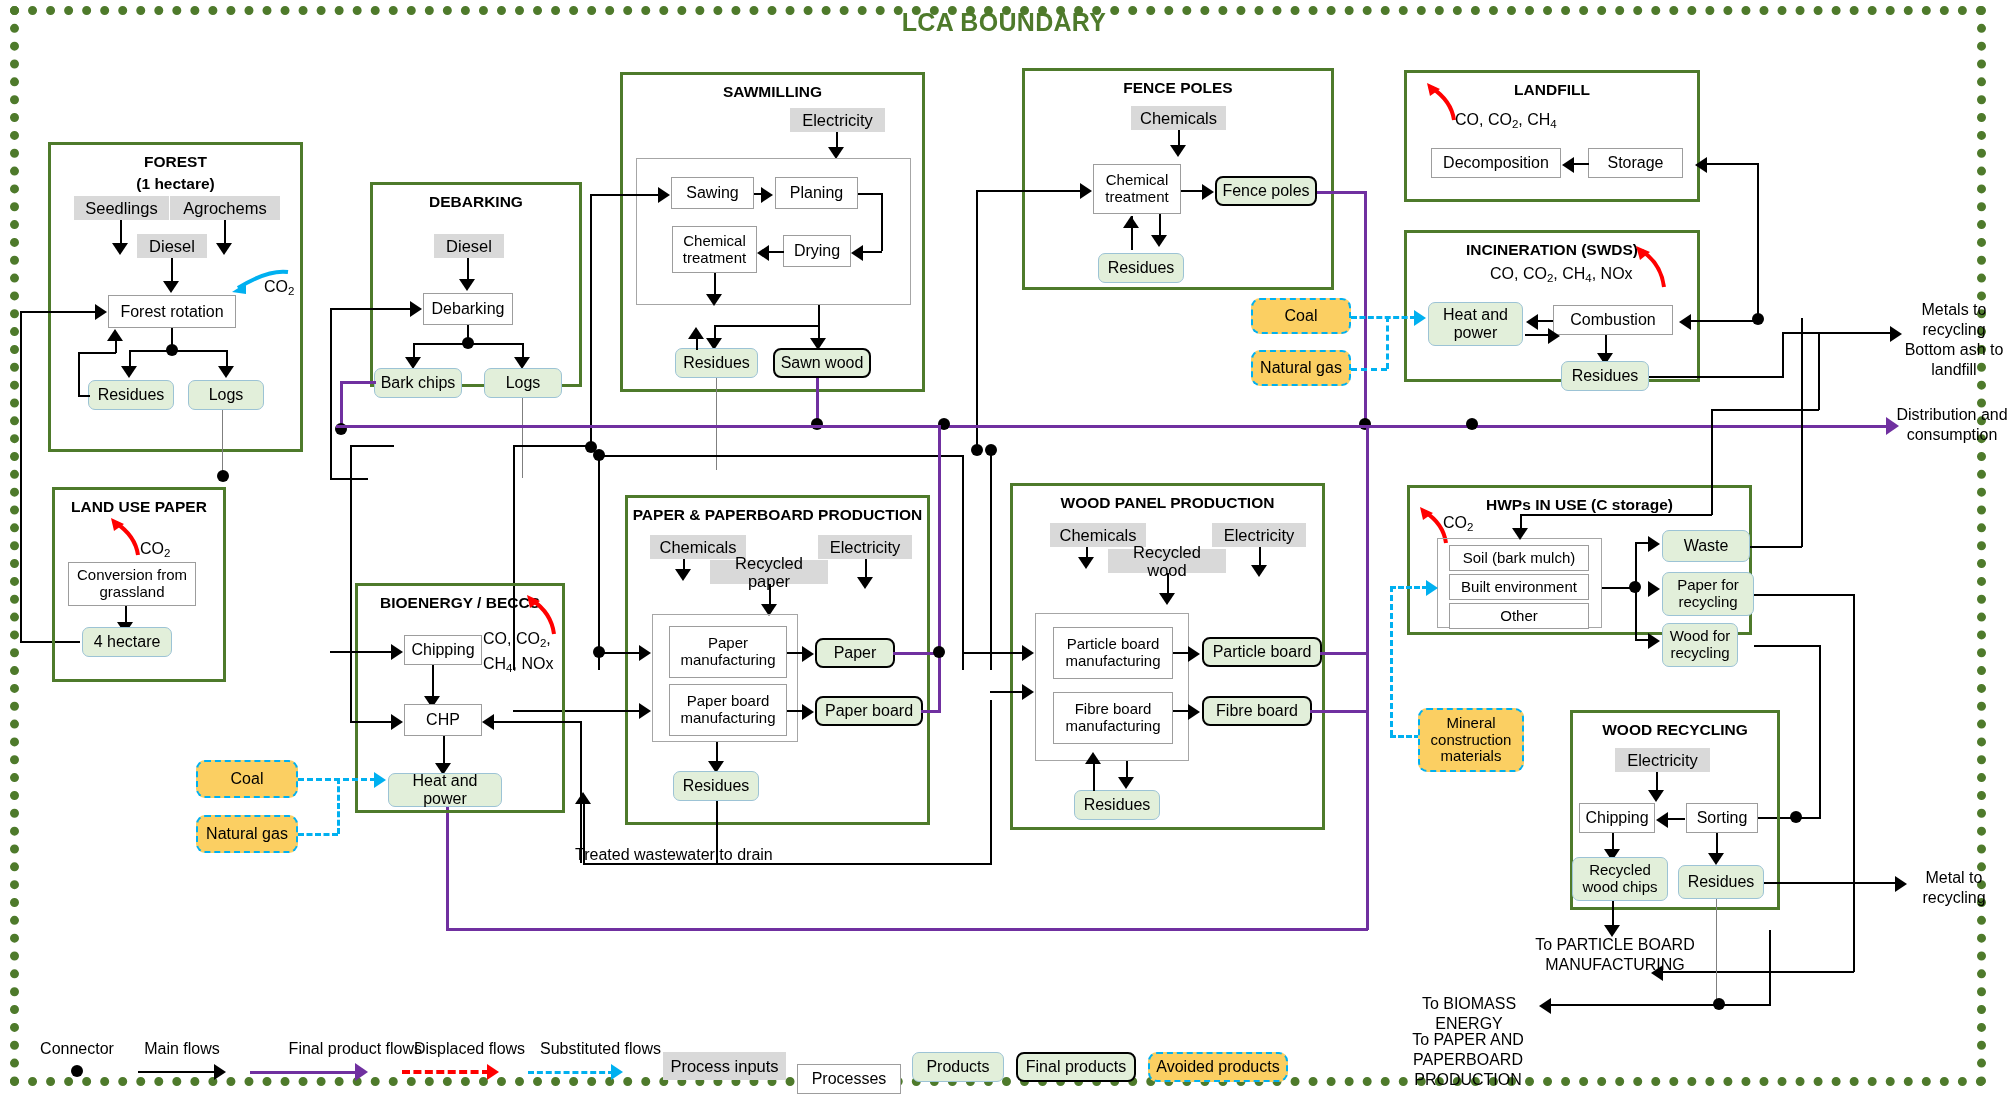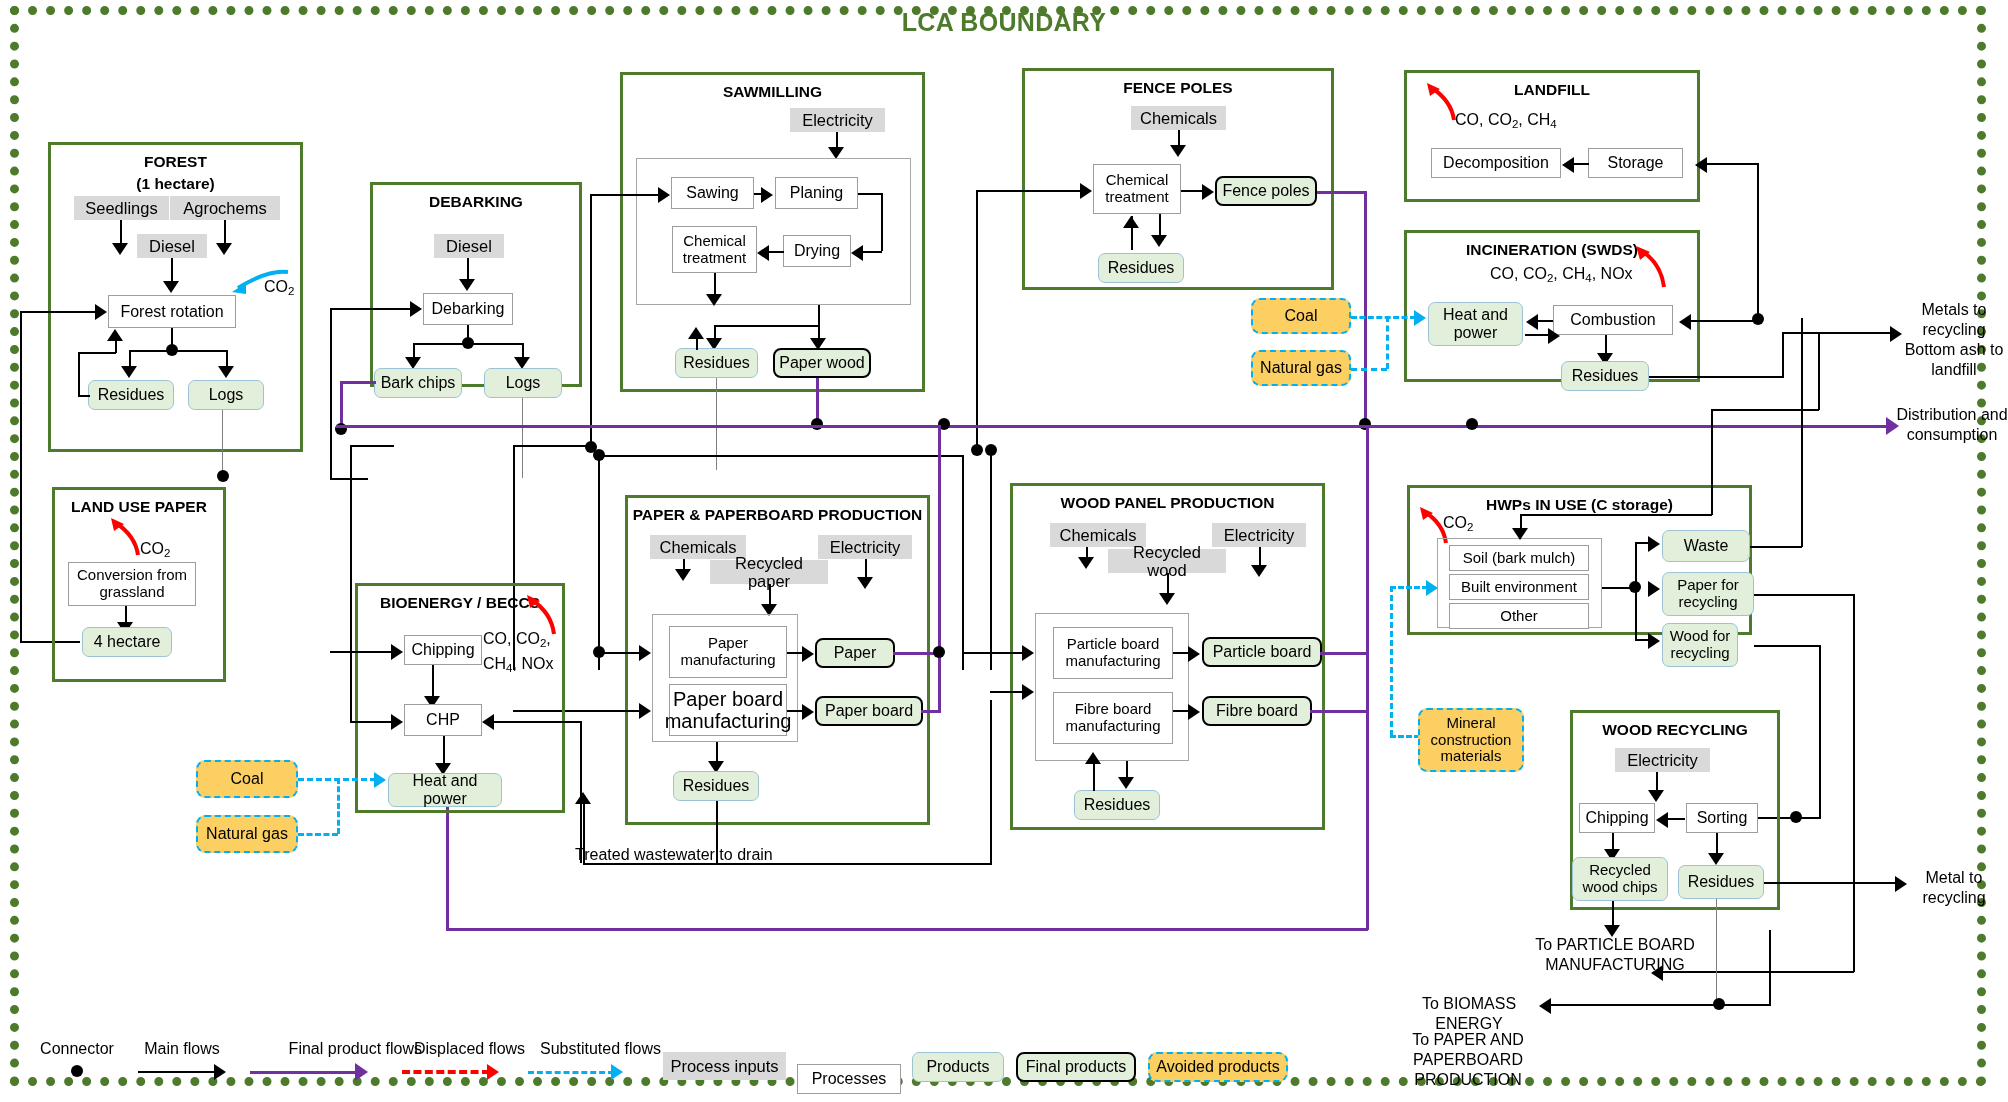--- a/index.html
+++ b/index.html
@@ -184,21 +184,21 @@
   <div class="vline" style="left:714px;top:273px;height:22px;"></div>
   <div class="ar ar-d" style="left:706px;top:294px;"></div>
 
   <div class="vline" style="left:818px;top:305px;height:20px;"></div>
   <div class="hline" style="left:714px;top:325px;width:106px;"></div>
   <div class="vline" style="left:714px;top:325px;height:14px;"></div>
   <div class="ar ar-d" style="left:706px;top:338px;"></div>
   <div class="vline" style="left:818px;top:325px;height:14px;"></div>
   <div class="ar ar-d" style="left:810px;top:338px;"></div>
   <div class="node product" style="left:675px;top:348px;width:83px;height:30px;">Residues</div>
-  <div class="node finalproduct" style="left:773px;top:348px;width:98px;height:30px;">Paper wood</div>
+  <div class="node finalproduct" style="left:773px;top:348px;width:98px;height:30px;">Sawn wood</div>
 
   <div class="ar ar-u" style="left:688px;top:327px;"></div>
   <div class="vline" style="left:696px;top:338px;height:12px;"></div>
 
   <div class="ar ar-r" style="left:658px;top:187px;"></div>
   <div class="hline" style="left:590px;top:194px;width:70px;"></div>
   <div class="vline" style="left:590px;top:194px;height:253px;"></div>
   <div class="dot" style="left:585px;top:441px;"></div>
 
   <div class="purple-v" style="left:816px;top:378px;height:45px;"></div>
@@ -317,21 +317,21 @@
   <div class="node input" style="left:710px;top:560px;width:118px;height:24px;">Recycled paper</div>
   <div class="node input" style="left:818px;top:535px;width:94px;height:24px;">Electricity</div>
   <div class="vline" style="left:683px;top:559px;height:12px;"></div>
   <div class="ar ar-d" style="left:675px;top:569px;"></div>
   <div class="vline" style="left:769px;top:584px;height:22px;"></div>
   <div class="ar ar-d" style="left:761px;top:604px;"></div>
   <div class="vline" style="left:865px;top:559px;height:20px;"></div>
   <div class="ar ar-d" style="left:857px;top:577px;"></div>
   <div class="node subgroup" style="left:652px;top:614px;width:146px;height:128px;"></div>
   <div class="node process" style="left:669px;top:626px;width:118px;height:52px;font-size:15px;">Paper manufacturing</div>
-  <div class="node process" style="left:669px;top:684px;width:118px;height:52px;font-size:20px;">Paper board manufacturing</div>
+  <div class="node process" style="left:669px;top:684px;width:118px;height:52px;font-size:15px;">Paper board manufacturing</div>
   <div class="ar ar-r" style="left:639px;top:645px;"></div>
   <div class="ar ar-r" style="left:639px;top:703px;"></div>
   <div class="hline" style="left:598px;top:652px;width:43px;"></div>
   <div class="hline" style="left:513px;top:710px;width:128px;"></div>
   <div class="dot" style="left:593px;top:646px;"></div>
 
   <div class="hline" style="left:787px;top:652px;width:16px;"></div>
   <div class="ar ar-r" style="left:802px;top:646px;"></div>
   <div class="node finalproduct" style="left:815px;top:638px;width:80px;height:30px;">Paper</div>
   <div class="hline" style="left:787px;top:710px;width:16px;"></div>

